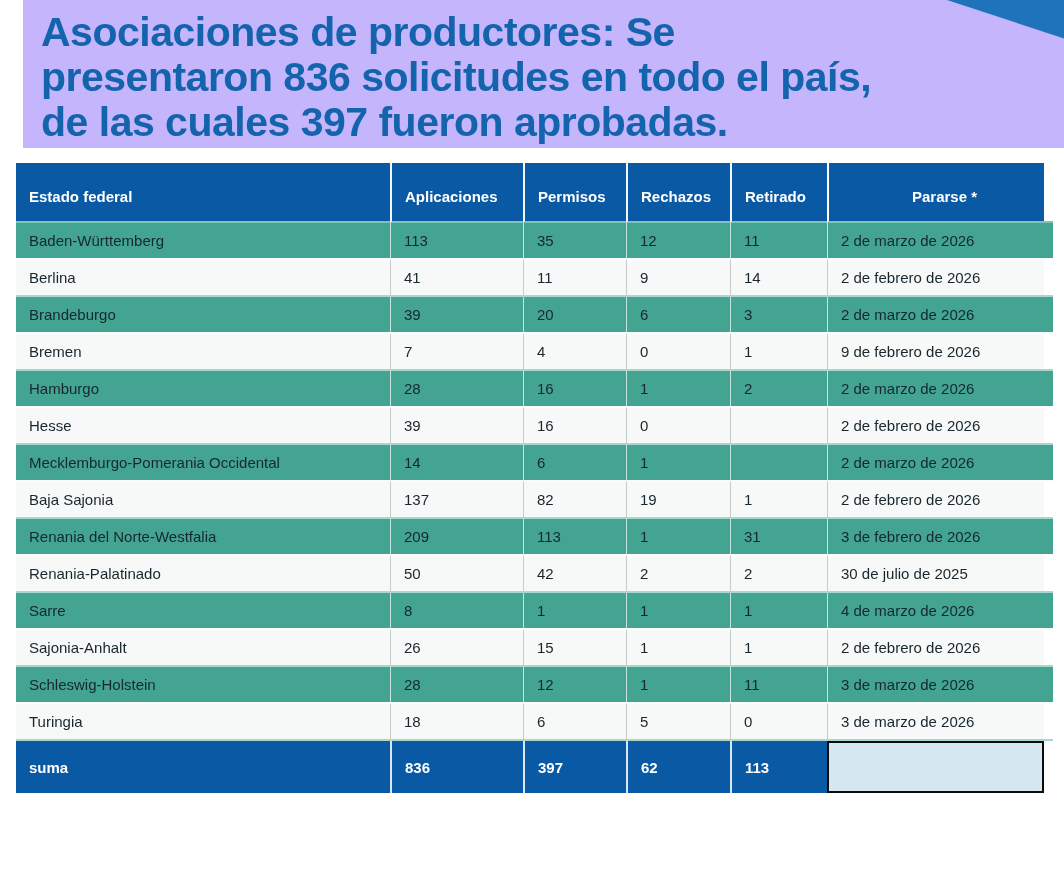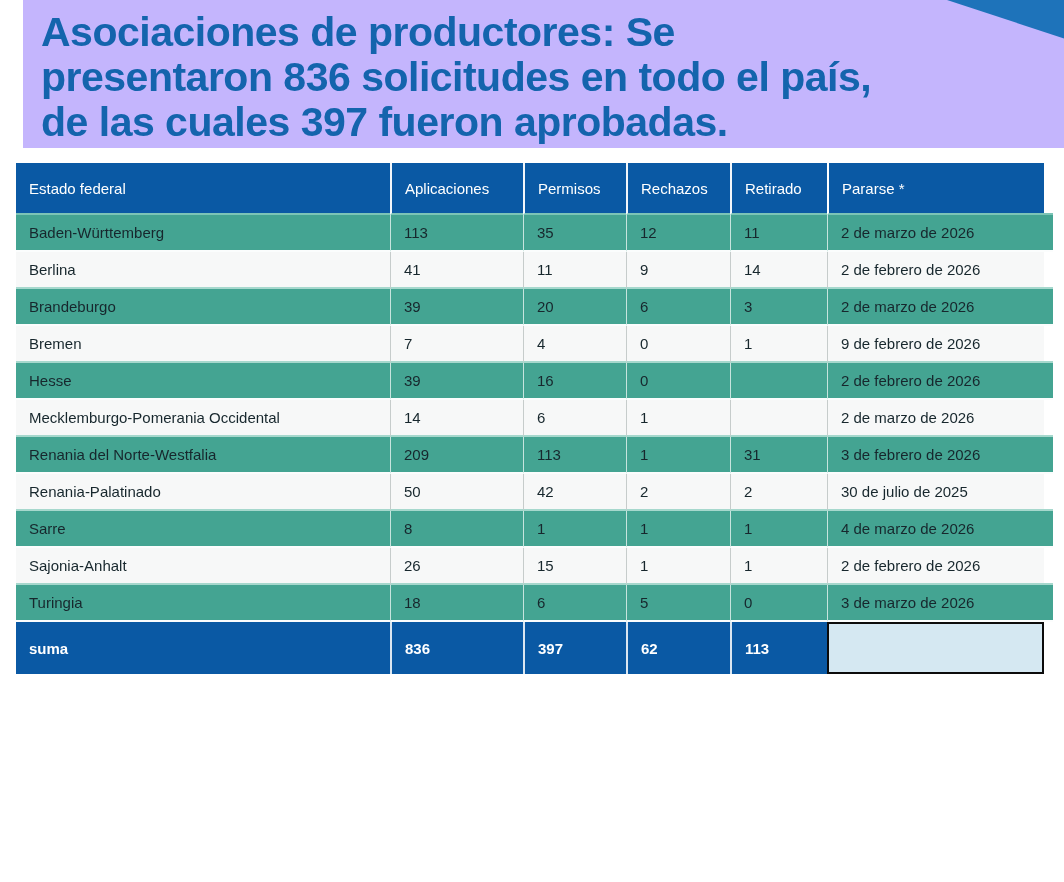--- a/index.html
+++ b/index.html
@@ -53,31 +53,32 @@
   table {
     border-collapse: separate;
     border-spacing: 0;
     table-layout: fixed;
     width: 1037px;
     font-size: 15px;
   }
   thead th {
     background: #0a59a4;
     color: #ffffff;
-    font-weight: normal;
+    font-weight: bold;
     text-align: left;
     height: 50px;
-    padding: 0 6px 0 13px;
+    padding: 8px 6px 0 13px;
     vertical-align: middle;
     border-bottom: 2px solid #7cc4b6;
     overflow: hidden;
   }
   thead th + th { border-left: 2px solid rgba(255,255,255,0.95); margin-top: 19px; }
   thead th:last-child {
     background: linear-gradient(to right, #0a59a4 calc(100% - 9px), rgba(0,0,0,0) calc(100% - 9px));
+    text-align: center;
   }
   tbody td {
     height: 35px;
     padding: 0 6px 0 13px;
     color: #17272d;
     vertical-align: middle;
     overflow: hidden;
     white-space: nowrap;
   }
   tbody tr:nth-child(odd) td {
@@ -176,34 +177,50 @@
           </tr>
           <tr>
             <td>Bremen</td>
             <td>7</td>
             <td>4</td>
             <td>0</td>
             <td>1</td>
             <td>9 de febrero de 2026</td>
           </tr>
           <tr>
+            <td>Hamburgo</td>
+            <td>28</td>
+            <td>16</td>
+            <td>1</td>
+            <td>2</td>
+            <td>2 de marzo de 2026</td>
+          </tr>
+          <tr>
             <td>Hesse</td>
             <td>39</td>
             <td>16</td>
             <td>0</td>
             <td></td>
             <td>2 de febrero de 2026</td>
           </tr>
           <tr>
             <td>Mecklemburgo-Pomerania Occidental</td>
             <td>14</td>
             <td>6</td>
             <td>1</td>
             <td></td>
             <td>2 de marzo de 2026</td>
+          </tr>
+          <tr>
+            <td>Baja Sajonia</td>
+            <td>137</td>
+            <td>82</td>
+            <td>19</td>
+            <td>1</td>
+            <td>2 de febrero de 2026</td>
           </tr>
           <tr>
             <td>Renania del Norte-Westfalia</td>
             <td>209</td>
             <td>113</td>
             <td>1</td>
             <td>31</td>
             <td>3 de febrero de 2026</td>
           </tr>
           <tr>
@@ -222,20 +239,28 @@
             <td>1</td>
             <td>4 de marzo de 2026</td>
           </tr>
           <tr>
             <td>Sajonia-Anhalt</td>
             <td>26</td>
             <td>15</td>
             <td>1</td>
             <td>1</td>
             <td>2 de febrero de 2026</td>
+          </tr>
+          <tr>
+            <td>Schleswig-Holstein</td>
+            <td>28</td>
+            <td>12</td>
+            <td>1</td>
+            <td>11</td>
+            <td>3 de marzo de 2026</td>
           </tr>
           <tr>
             <td>Turingia</td>
             <td>18</td>
             <td>6</td>
             <td>5</td>
             <td>0</td>
             <td>3 de marzo de 2026</td>
           </tr>
         </tbody>

